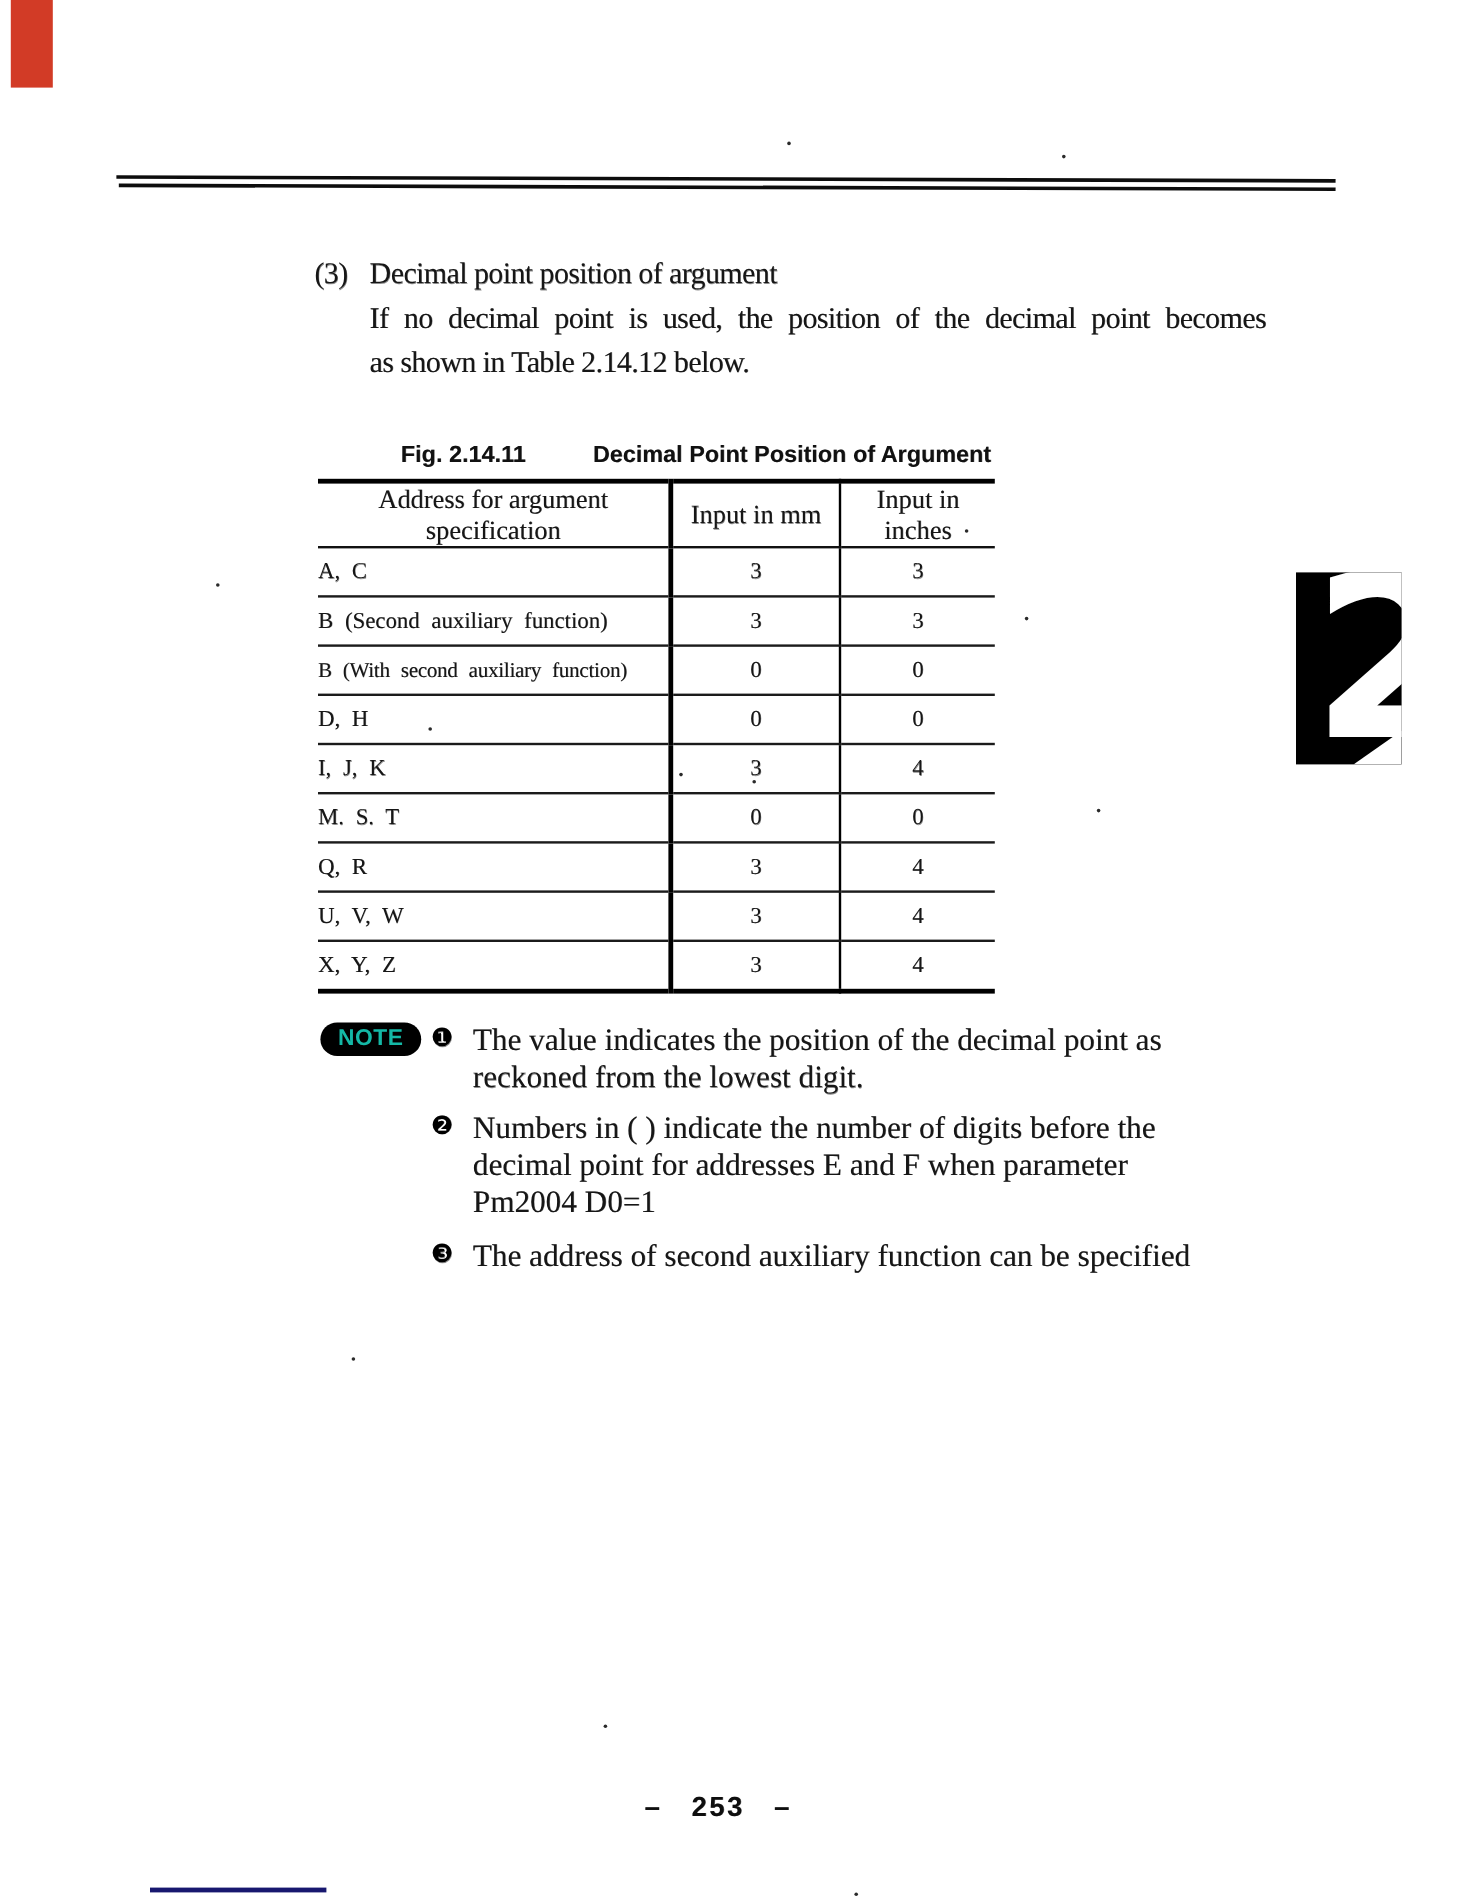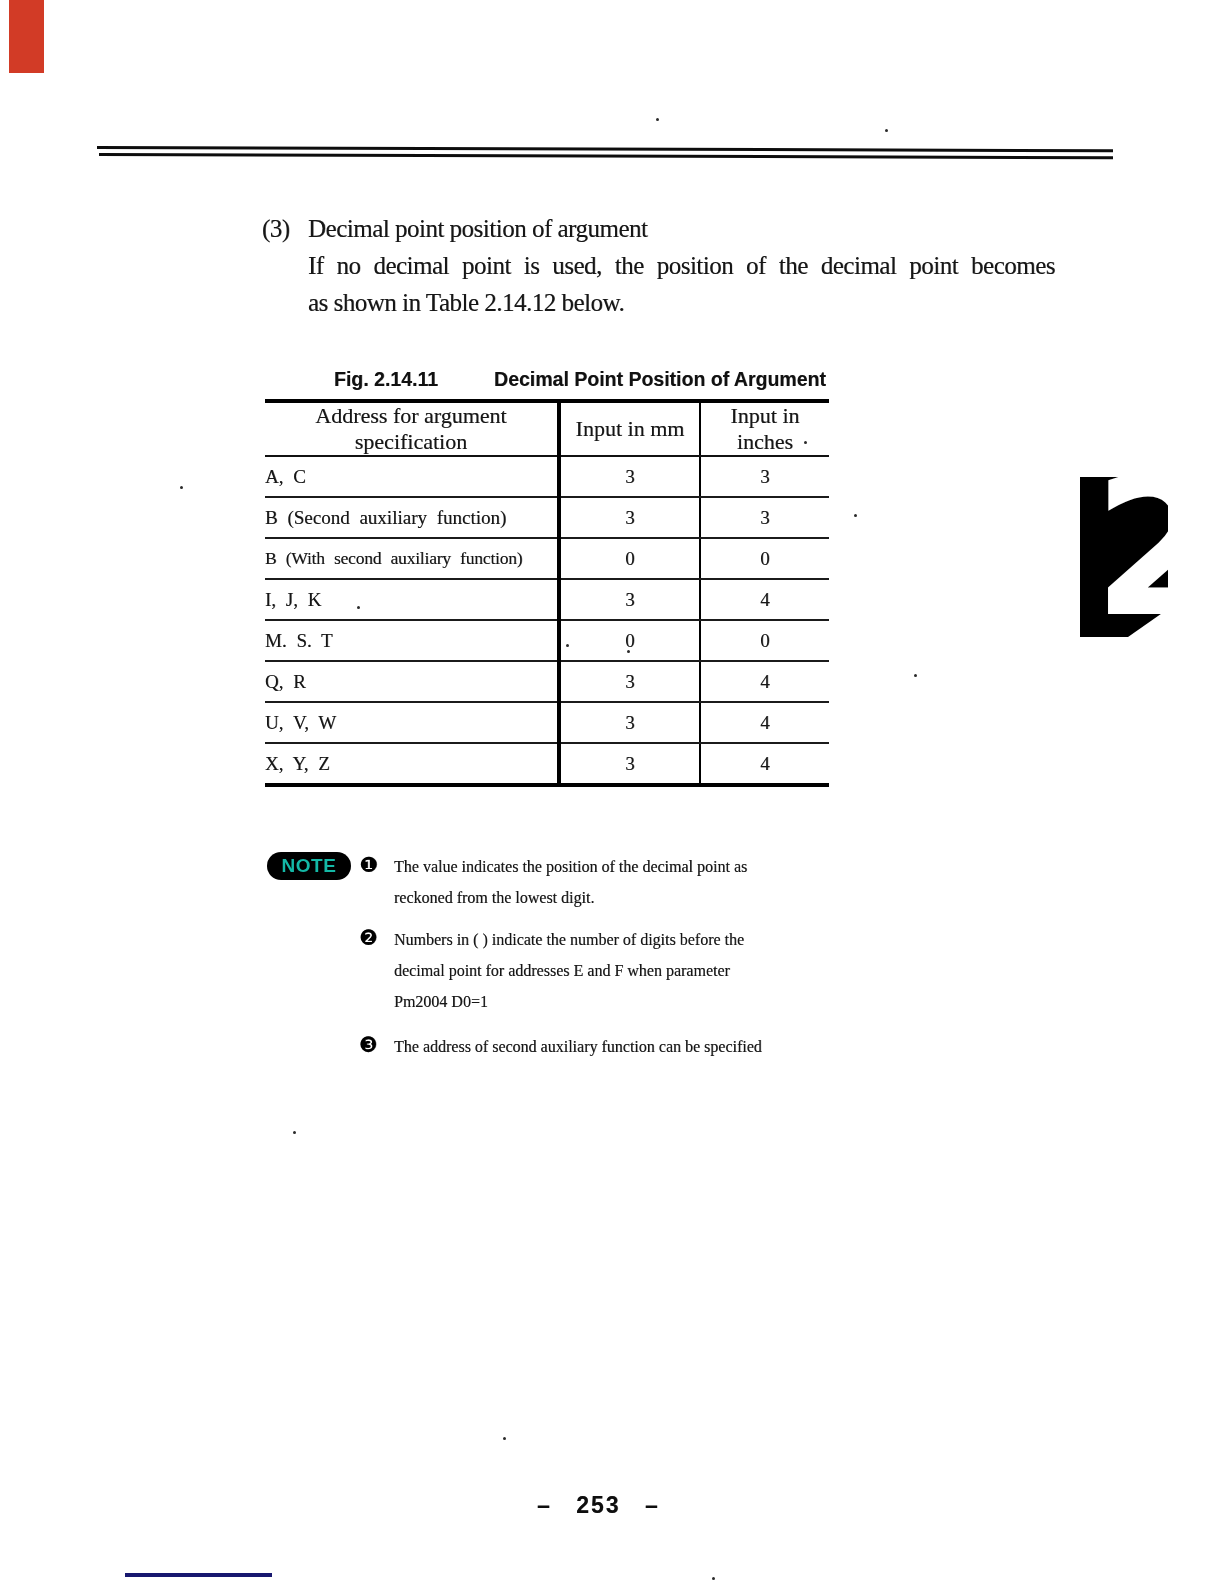--- a/index.html
+++ b/index.html
@@ -36,21 +36,21 @@
   td.c2,td.c3{text-align:center;word-spacing:12px;}
   tr.tight td.c1{font-size:17.5px;letter-spacing:-0.2px;}
   
   .note-badge{left:267px;top:852px;width:84px;height:28px;background:#000;border-radius:14px;
     color:#14b8a6;font-family:"Liberation Sans",sans-serif;font-weight:bold;font-size:19px;
     letter-spacing:0.5px;display:flex;align-items:center;justify-content:center;}
   .notes{left:359px;top:851px;width:540px;}
   .note-item{position:relative;padding-left:35px;margin-bottom:11px;}
   .note-item.last{margin-top:14px;}
   .nbullet{position:absolute;left:0;top:2px;font-family:"DejaVu Sans",sans-serif;font-size:21px;color:#000;}
-  .nline{font-size:16px;line-height:31px;white-space:nowrap;}
+  .nline{font-size:26px;line-height:31px;white-space:nowrap;}
   
   .tab{left:1080px;top:477px;width:88px;height:160px;background:#000;overflow:hidden;}
   .tab-num{position:absolute;left:13px;top:-8px;color:#fff;font-family:"DejaVu Sans",sans-serif;
     font-weight:bold;font-size:190px;line-height:160px;letter-spacing:-8px;}
   .tab-cut-b{position:absolute;right:0;bottom:0;width:0;height:0;
     border-bottom:28px solid #fff;border-left:40px solid transparent;}
   
   .page-num{left:537px;top:1492px;font-family:"Liberation Sans",sans-serif;font-weight:bold;
     font-size:23px;letter-spacing:2px;word-spacing:16px;color:#0e0e0e;}
   .navy-rule{left:125px;top:1573px;width:147px;height:4px;background:#18186f;}
@@ -91,20 +91,25 @@
       <td class="c2">3</td>
       <td class="c3">3</td>
     </tr>
     <tr>
       <td class="c1">B (Second auxiliary function)</td>
       <td class="c2">3</td>
       <td class="c3">3</td>
     </tr>
     <tr class="tight">
       <td class="c1">B (With second auxiliary function)</td>
+      <td class="c2">0</td>
+      <td class="c3">0</td>
+    </tr>
+    <tr>
+      <td class="c1">D, H</td>
       <td class="c2">0</td>
       <td class="c3">0</td>
     </tr>
     <tr>
       <td class="c1">I, J, K</td>
       <td class="c2">3</td>
       <td class="c3">4</td>
     </tr>
     <tr>
       <td class="c1">M. S. T</td>

